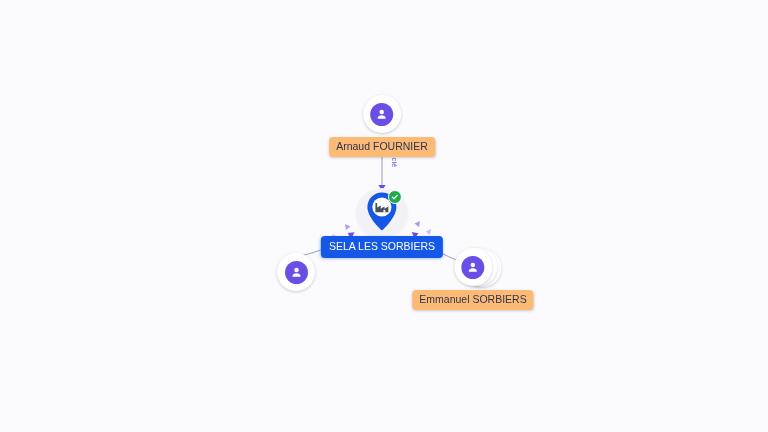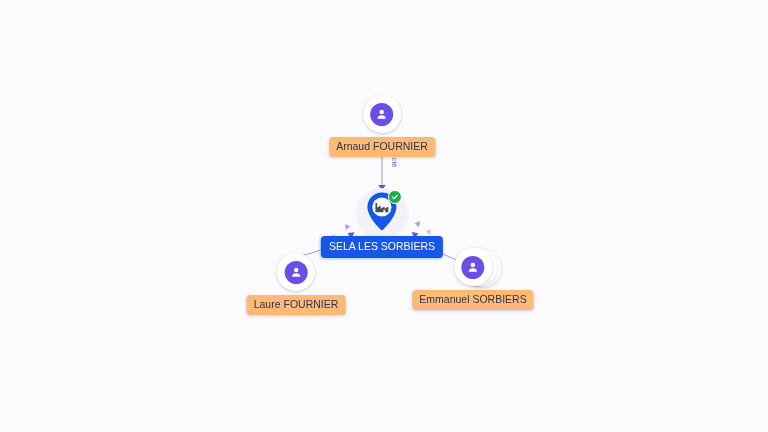--- a/index.html
+++ b/index.html
@@ -232,21 +232,20 @@
     <div class="avatar-stack">
       <div class="avatar">
         <div class="avatar-inner">
           <svg width="15" height="15" viewBox="0 0 24 24" fill="#ffffff">
             <circle cx="12" cy="8" r="3.6"></circle>
             <path d="M12 13.2c-3.6 0-6.4 2.1-6.4 4.2v1.2h12.8v-1.2c0-2.1-2.8-4.2-6.4-4.2z"></path>
           </svg>
         </div>
       </div>
     </div>
-    <div class="name-chip">Laure FOURNIER</div>
   </div>
 
   <div class="node" style="left:473px; top:248px;">
     <div class="avatar-stack">
       <div class="avatar-ghost g1"></div>
       <div class="avatar-ghost g2"></div>
       <div class="avatar">
         <div class="avatar-inner">
           <svg width="15" height="15" viewBox="0 0 24 24" fill="#ffffff">
             <circle cx="12" cy="8" r="3.6"></circle>

